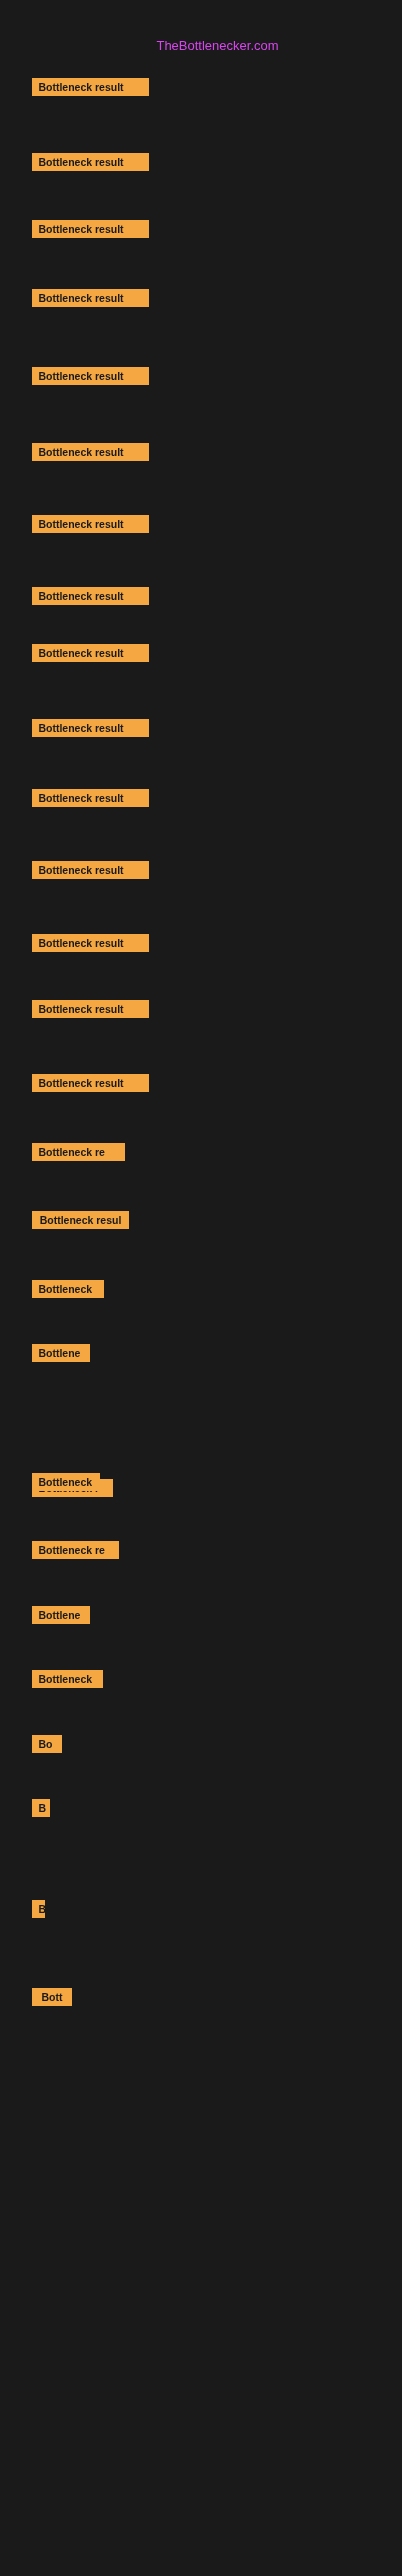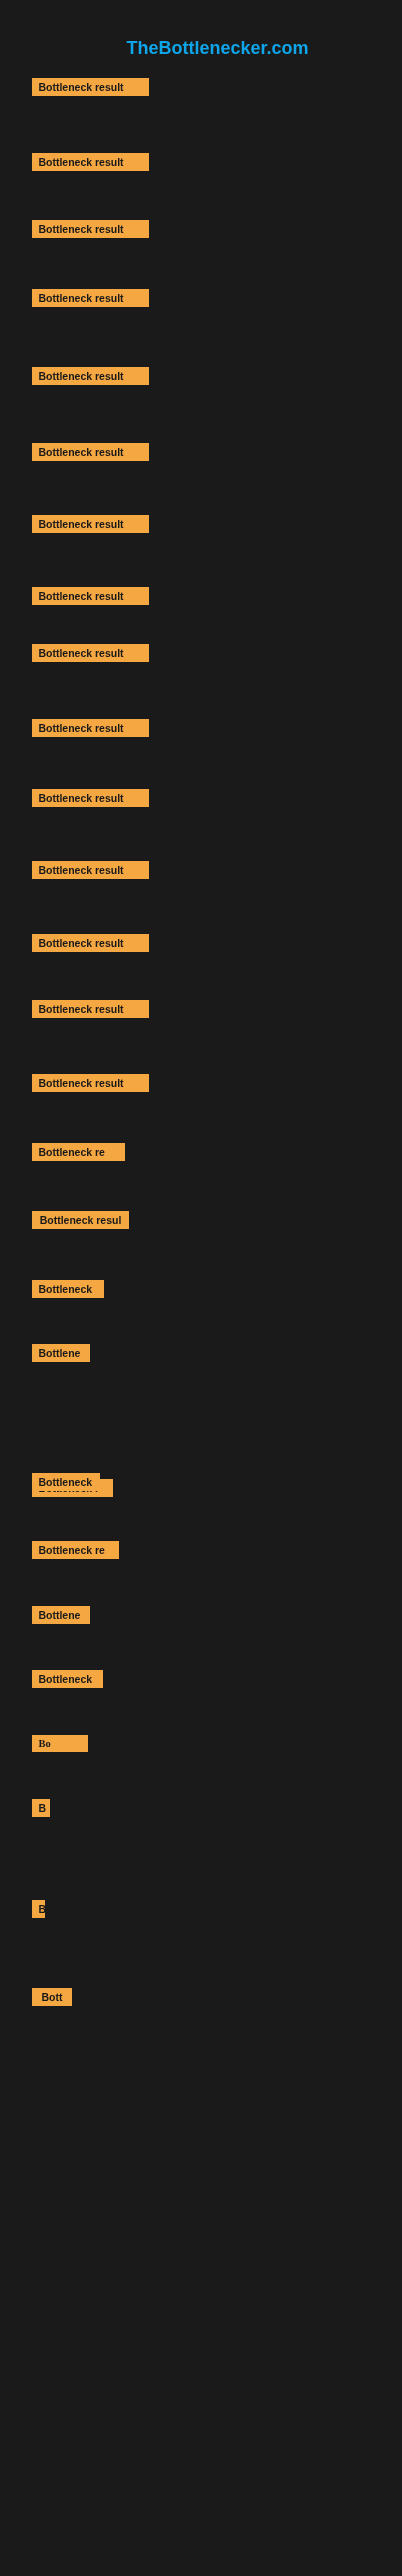--- a/index.html
+++ b/index.html
@@ -11,24 +11,24 @@
     body {
       background-color: #1a1a1a;
       width: 403px;
       min-height: 2576px;
       font-family: Arial, sans-serif;
       position: relative;
     }
 
     .site-title {
       text-align: center;
-      color: #0ea5e9;
-      font-size: 18px;
+      color: #d946ef;
+      font-size: 13px;
       padding: 6.4px 0;
-      font-weight: bold;
+      font-weight: normal;
     }
 
     .bottleneck-item {
       position: absolute;
       left: 0;
     }
 
     .bottleneck-label {
       background-color: #f5a742;
       color: #1a1a1a;
@@ -62,17 +62,17 @@
 <div class="bottleneck-item" style="top: 1042px;"><span class="bottleneck-label" style="width: 117px;">Bottleneck result</span></div>
 <div class="bottleneck-item" style="top: 1111px;"><span class="bottleneck-label" style="width: 93px;">Bottleneck re</span></div>
 <div class="bottleneck-item" style="top: 1179px;"><span class="bottleneck-label" style="width: 97px; text-align: center;">Bottleneck resul</span></div>
 <div class="bottleneck-item" style="top: 1248px;"><span class="bottleneck-label" style="width: 72px;">Bottleneck</span></div>
 <div class="bottleneck-item" style="top: 1312px;"><span class="bottleneck-label" style="width: 58px;">Bottlene</span></div>
 <div class="bottleneck-item" style="top: 1447px;"><span class="bottleneck-label" style="width: 81px;">Bottleneck r</span></div>
 <div class="bottleneck-item" style="top: 1441px;"><span class="bottleneck-label" style="width: 68px;">Bottleneck</span></div>
 <div class="bottleneck-item" style="top: 1509px;"><span class="bottleneck-label" style="width: 87px;">Bottleneck re</span></div>
 <div class="bottleneck-item" style="top: 1574px;"><span class="bottleneck-label" style="width: 58px;">Bottlene</span></div>
 <div class="bottleneck-item" style="top: 1638px;"><span class="bottleneck-label" style="width: 71px;">Bottleneck</span></div>
-<div class="bottleneck-item" style="top: 1703px;"><span class="bottleneck-label" style="width: 56px; font-family: Liberation Serif, serif;">Bo</span></div>
+<div class="bottleneck-item" style="top: 1703px;"><span class="bottleneck-label" style="width: 30px;">Bo</span></div>
 <div class="bottleneck-item" style="top: 1767px;"><span class="bottleneck-label" style="width: 17.7px;">B</span></div>
 <div class="bottleneck-item" style="top: 1868px;"><span class="bottleneck-label" style="width: 9.7px;">B</span></div>
 <div class="bottleneck-item" style="top: 1956px; text-align: center;"><span class="bottleneck-label" style="width: 40px;">Bott</span></div>
 
 
 </body></html>

